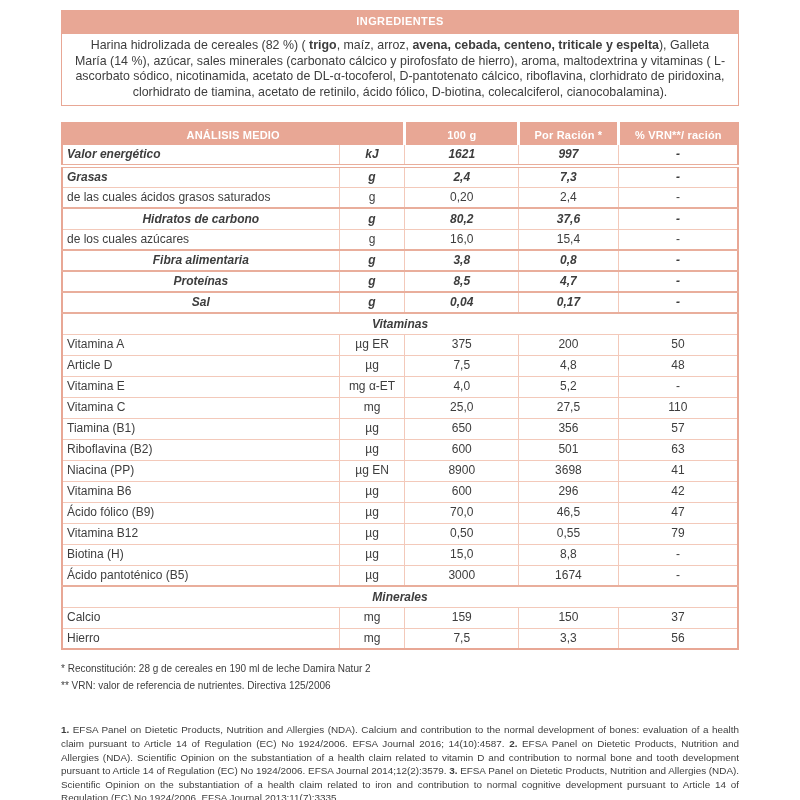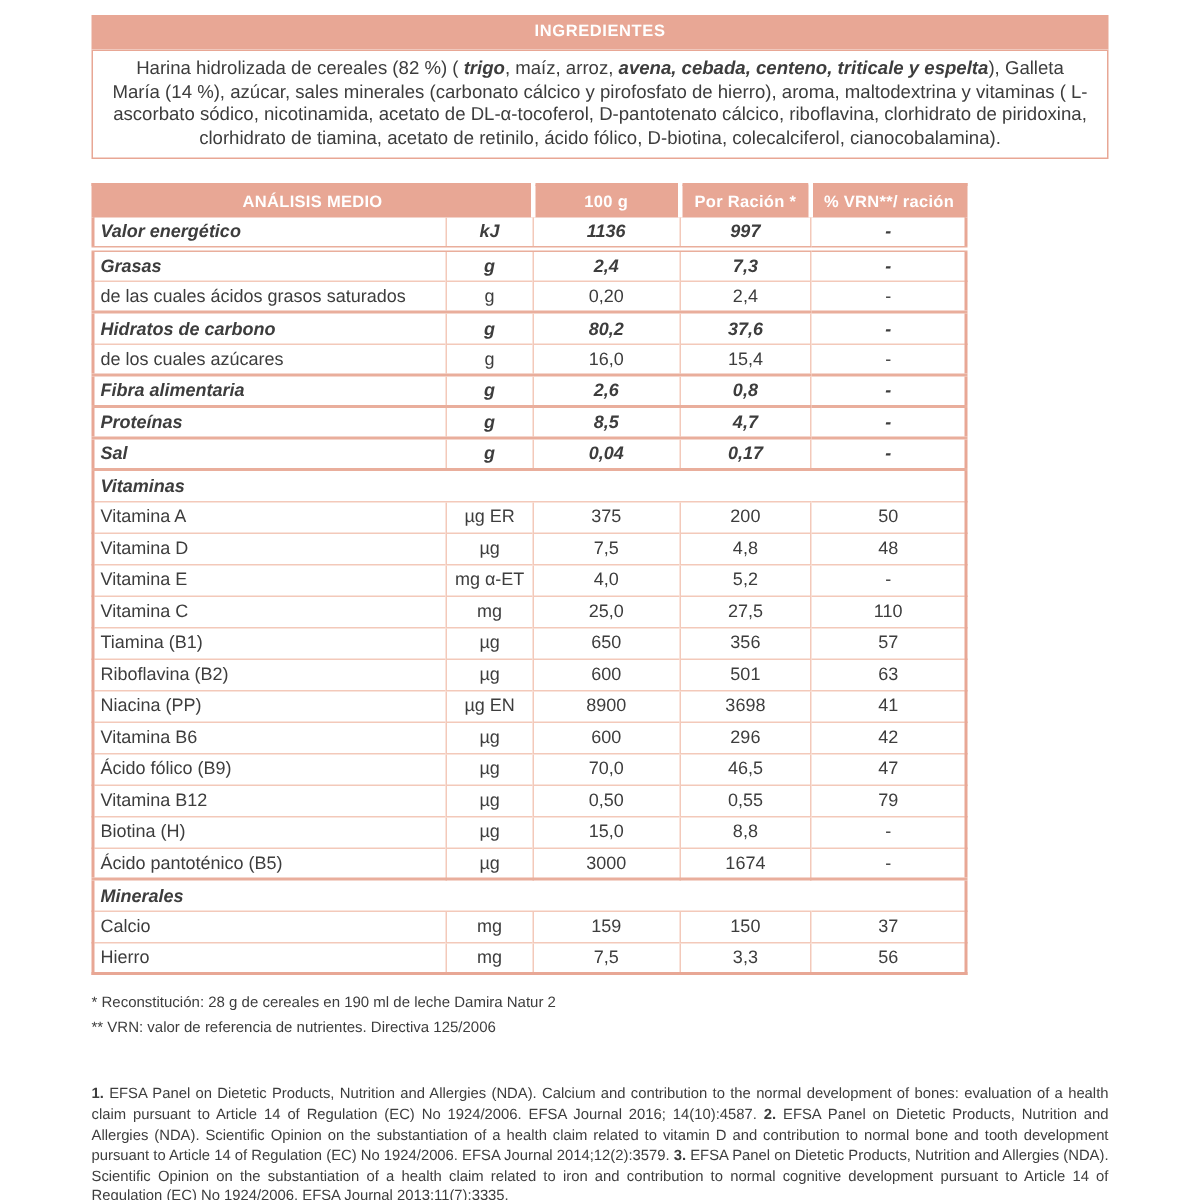--- a/index.html
+++ b/index.html
@@ -23,45 +23,45 @@
     height:23px;line-height:23px;text-align:center;
     font-size:11px;font-weight:bold;letter-spacing:.4px;
   }
   .ing-box{
     border:1px solid var(--salmon);
     background:#ffffff;
     padding:4px 12px 5px 12px;
     font-size:12.4px;line-height:15.6px;
     text-align:center;
   }
-  .ing-box .em{font-weight:bold;font-style:italic;}
+  .ing-box .em{font-weight:bold;}
 
   
   table.nut{
     margin-top:16px;
-    width:584px;
+    width:678px;
     border-collapse:collapse;
     border:2px solid var(--salmon);
   }
   table.nut th{
     background:var(--salmon);color:#ffffff;
     font-size:11px;font-weight:bold;
     height:22px;text-align:center;letter-spacing:.2px;
     border-left:3px solid #ffffff;
   }
   table.nut th:first-child{border-left:none;}
   table.nut td{
     height:21px;font-size:12px;line-height:13px;
     padding:1px 4px;vertical-align:middle;
     color:var(--ink);
   }
   td.name{text-align:left;padding-left:12px;}
   td.unit,td.val{text-align:center;border-left:1px solid var(--border-light);}
   tr.sep-thin td{border-top:1px solid var(--border-light);}
-  tr.sep-strong td{border-top:2px solid var(--border-strong);}
+  tr.sep-strong td{border-top:2px solid var(--border-strong);text-align:center;}
   tr.sep-double td{border-top:4px double var(--border-strong);}
   tr.bold td{font-weight:bold;font-style:italic;}
   td.section{font-weight:bold;text-align:left;padding-left:12px;}
 
   
   .footnotes{margin-top:10px;font-size:10px;line-height:17px;}
   .references{
     margin-top:29px;font-size:9.9px;line-height:13.6px;
     text-align:justify;
   }
@@ -91,21 +91,21 @@
         <th colspan="2">ANÁLISIS MEDIO</th>
         <th>100 g</th>
         <th>Por Ración *</th>
         <th>% VRN**/ ración</th>
       </tr>
     </thead>
     <tbody id="table-body">
         <tr class="bold sep-none">
           <td class="name">Valor energético</td>
           <td class="unit">kJ</td>
-          <td class="val">1136</td>
+          <td class="val">1621</td>
           <td class="val">997</td>
           <td class="val">-</td>
         </tr>
         <tr class="bold sep-double">
           <td class="name">Grasas</td>
           <td class="unit">g</td>
           <td class="val">2,4</td>
           <td class="val">7,3</td>
           <td class="val">-</td>
         </tr>
@@ -126,21 +126,21 @@
         <tr class="sep-thin">
           <td class="name">de los cuales azúcares</td>
           <td class="unit">g</td>
           <td class="val">16,0</td>
           <td class="val">15,4</td>
           <td class="val">-</td>
         </tr>
         <tr class="bold sep-strong">
           <td class="name">Fibra alimentaria</td>
           <td class="unit">g</td>
-          <td class="val">2,6</td>
+          <td class="val">3,8</td>
           <td class="val">0,8</td>
           <td class="val">-</td>
         </tr>
         <tr class="bold sep-strong">
           <td class="name">Proteínas</td>
           <td class="unit">g</td>
           <td class="val">8,5</td>
           <td class="val">4,7</td>
           <td class="val">-</td>
         </tr>
@@ -155,21 +155,21 @@
           <td colspan="5" class="section">Vitaminas</td>
         </tr>
         <tr class="sep-thin">
           <td class="name">Vitamina A</td>
           <td class="unit">µg ER</td>
           <td class="val">375</td>
           <td class="val">200</td>
           <td class="val">50</td>
         </tr>
         <tr class="sep-thin">
-          <td class="name">Vitamina D</td>
+          <td class="name">Article D</td>
           <td class="unit">µg</td>
           <td class="val">7,5</td>
           <td class="val">4,8</td>
           <td class="val">48</td>
         </tr>
         <tr class="sep-thin">
           <td class="name">Vitamina E</td>
           <td class="unit">mg α-ET</td>
           <td class="val">4,0</td>
           <td class="val">5,2</td>

